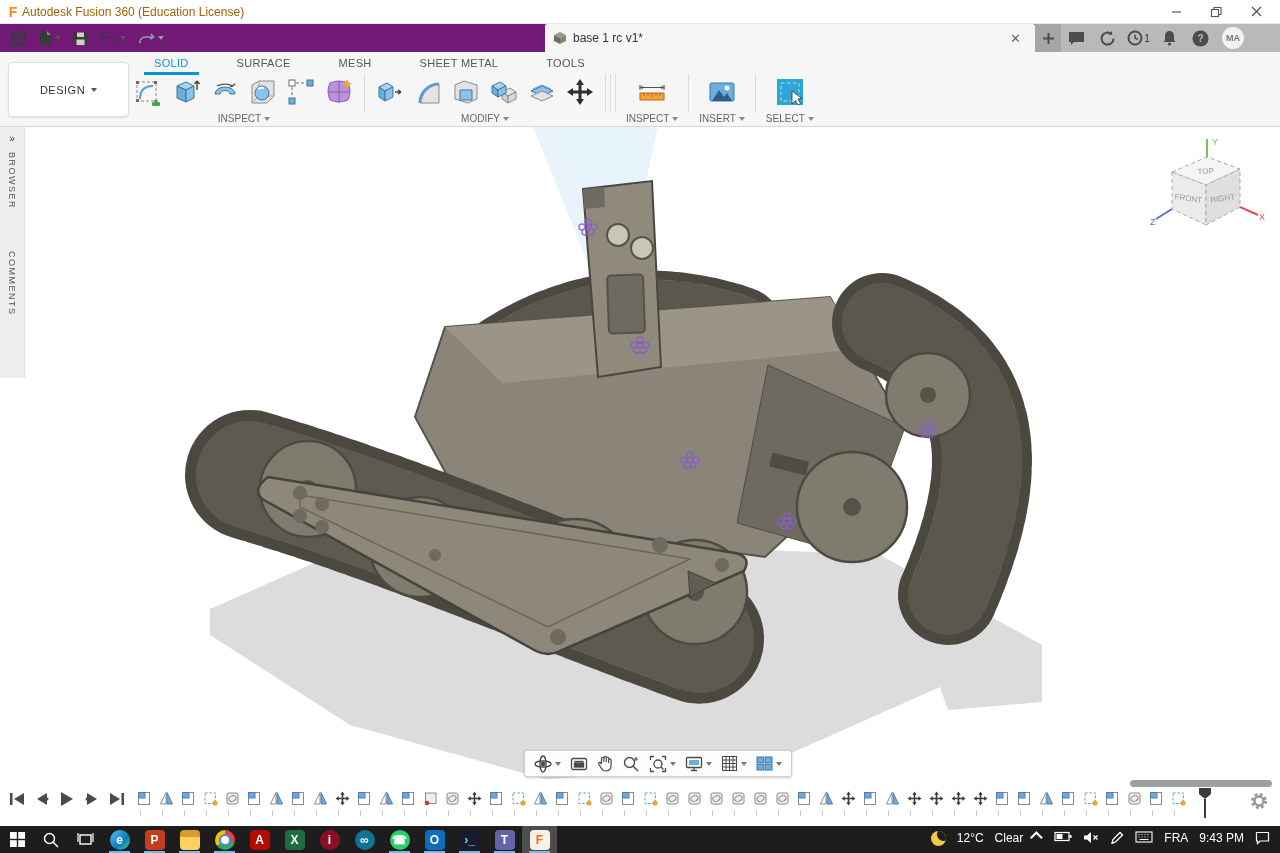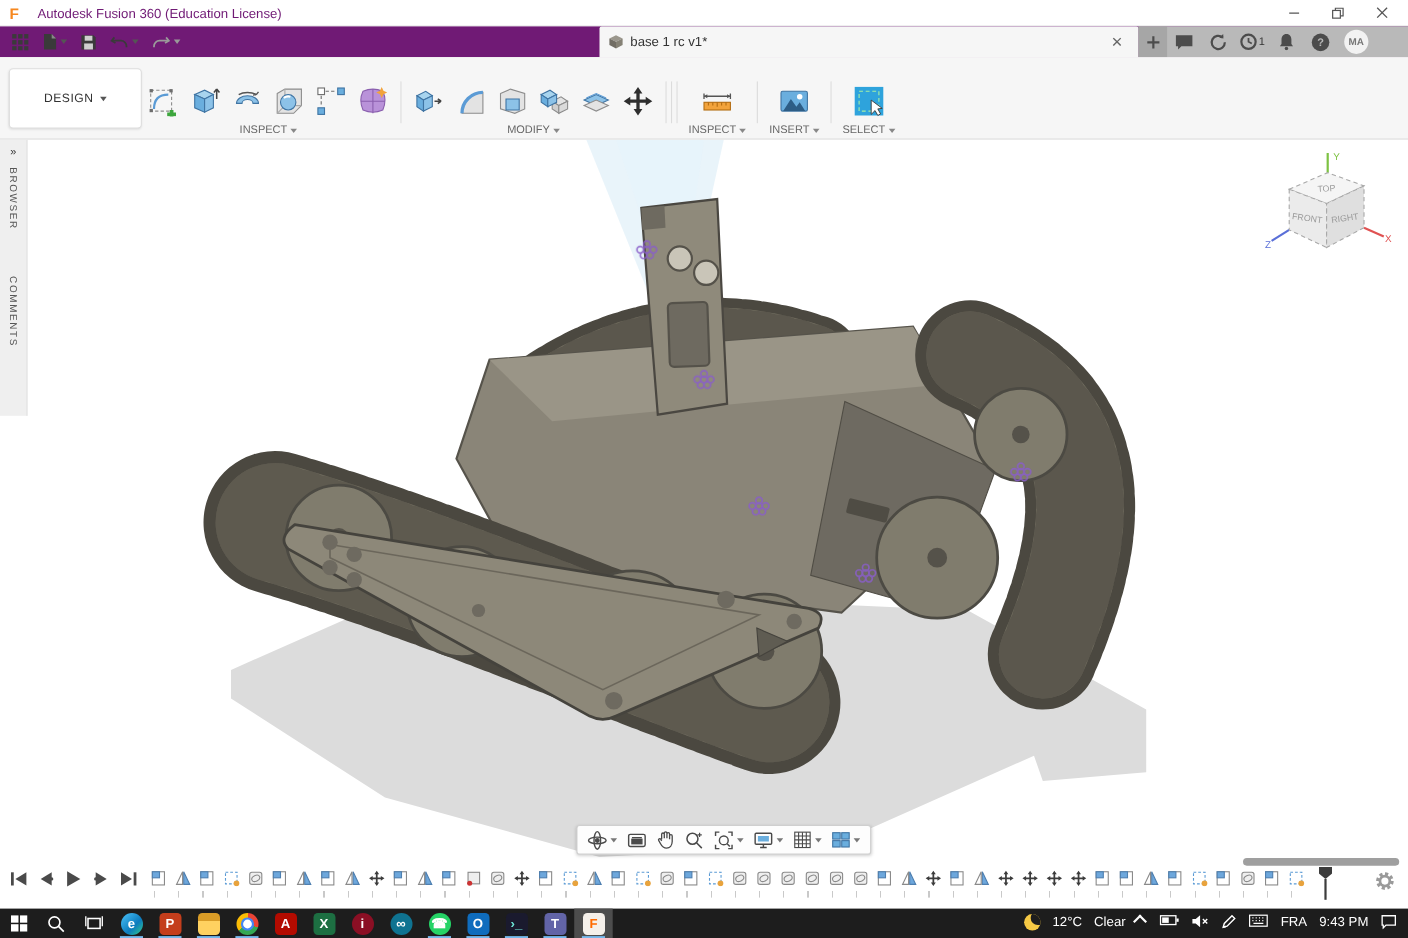--- a/index.html
+++ b/index.html
@@ -4,21 +4,21 @@
 <style>
   * { margin:0; padding:0; box-sizing:border-box; }
   html,body { width:1280px; height:853px; overflow:hidden; }
   body { font-family:"Liberation Sans", sans-serif; background:#fff; position:relative; }
   .page { position:relative; width:1280px; height:853px; background:#fff; }
 
   
   .titlebar { position:absolute; top:0; left:0; width:100%; height:24px; background:#ffffff;
     display:flex; align-items:center; padding:0 4px; border-bottom:1px solid #e8e8e8; }
   .fusion-logo { color:#f6871f; font-weight:bold; font-size:14px; width:18px; text-align:center; }
-  .titlebar-text { font-size:12px; color:#701a75; margin-left:12px; }
+  .titlebar-text { font-size:12px; color:#a16207; margin-left:0; }
   .win-controls { margin-left:auto; display:flex; }
   .win-btn { width:40px; height:23px; display:flex; align-items:center; justify-content:center; }
   .win-btn svg { stroke:#555; }
 
   
   .qatrow { position:absolute; top:24px; left:0; width:100%; height:28px; background:#701a75; display:flex; }
   .qat-left { display:flex; align-items:center; padding-left:6px; gap:2px; }
   .qat-btn { height:24px; display:flex; align-items:center; padding:0 5px; color:#3a3a3a; }
   .qat-btn svg { display:block; }
   .caret { width:0; height:0; border-left:3.5px solid transparent; border-right:3.5px solid transparent;
@@ -235,20 +235,27 @@
       <div class="avatar">MA</div>
     </div>
   </div>
 
   <div class="ribbon">
     <div class="design-btn">
       <span>DESIGN</span>
       <span class="caret" style="margin-left:6px"></span>
     </div>
 
+    <div class="ribbon-tabs">
+      <div class="rtab active">SOLID</div>
+      <div class="rtab">SURFACE</div>
+      <div class="rtab">MESH</div>
+      <div class="rtab">SHEET METAL</div>
+      <div class="rtab">TOOLS</div>
+    </div>
 
     <div class="ribbon-groups">
 
       <div class="rgroup">
         <div class="rgroup-icons">
           <div class="ric">
             <svg width="28" height="28" viewBox="0 0 28 28" fill="none">
                 <rect x="2" y="4" width="19" height="19" stroke="#8c8c8c" stroke-dasharray="3 2"></rect>
                 <rect x="1" y="3" width="3" height="3" fill="#6d6d6d"></rect>
                 <rect x="19" y="3" width="3" height="3" fill="#6d6d6d"></rect>

